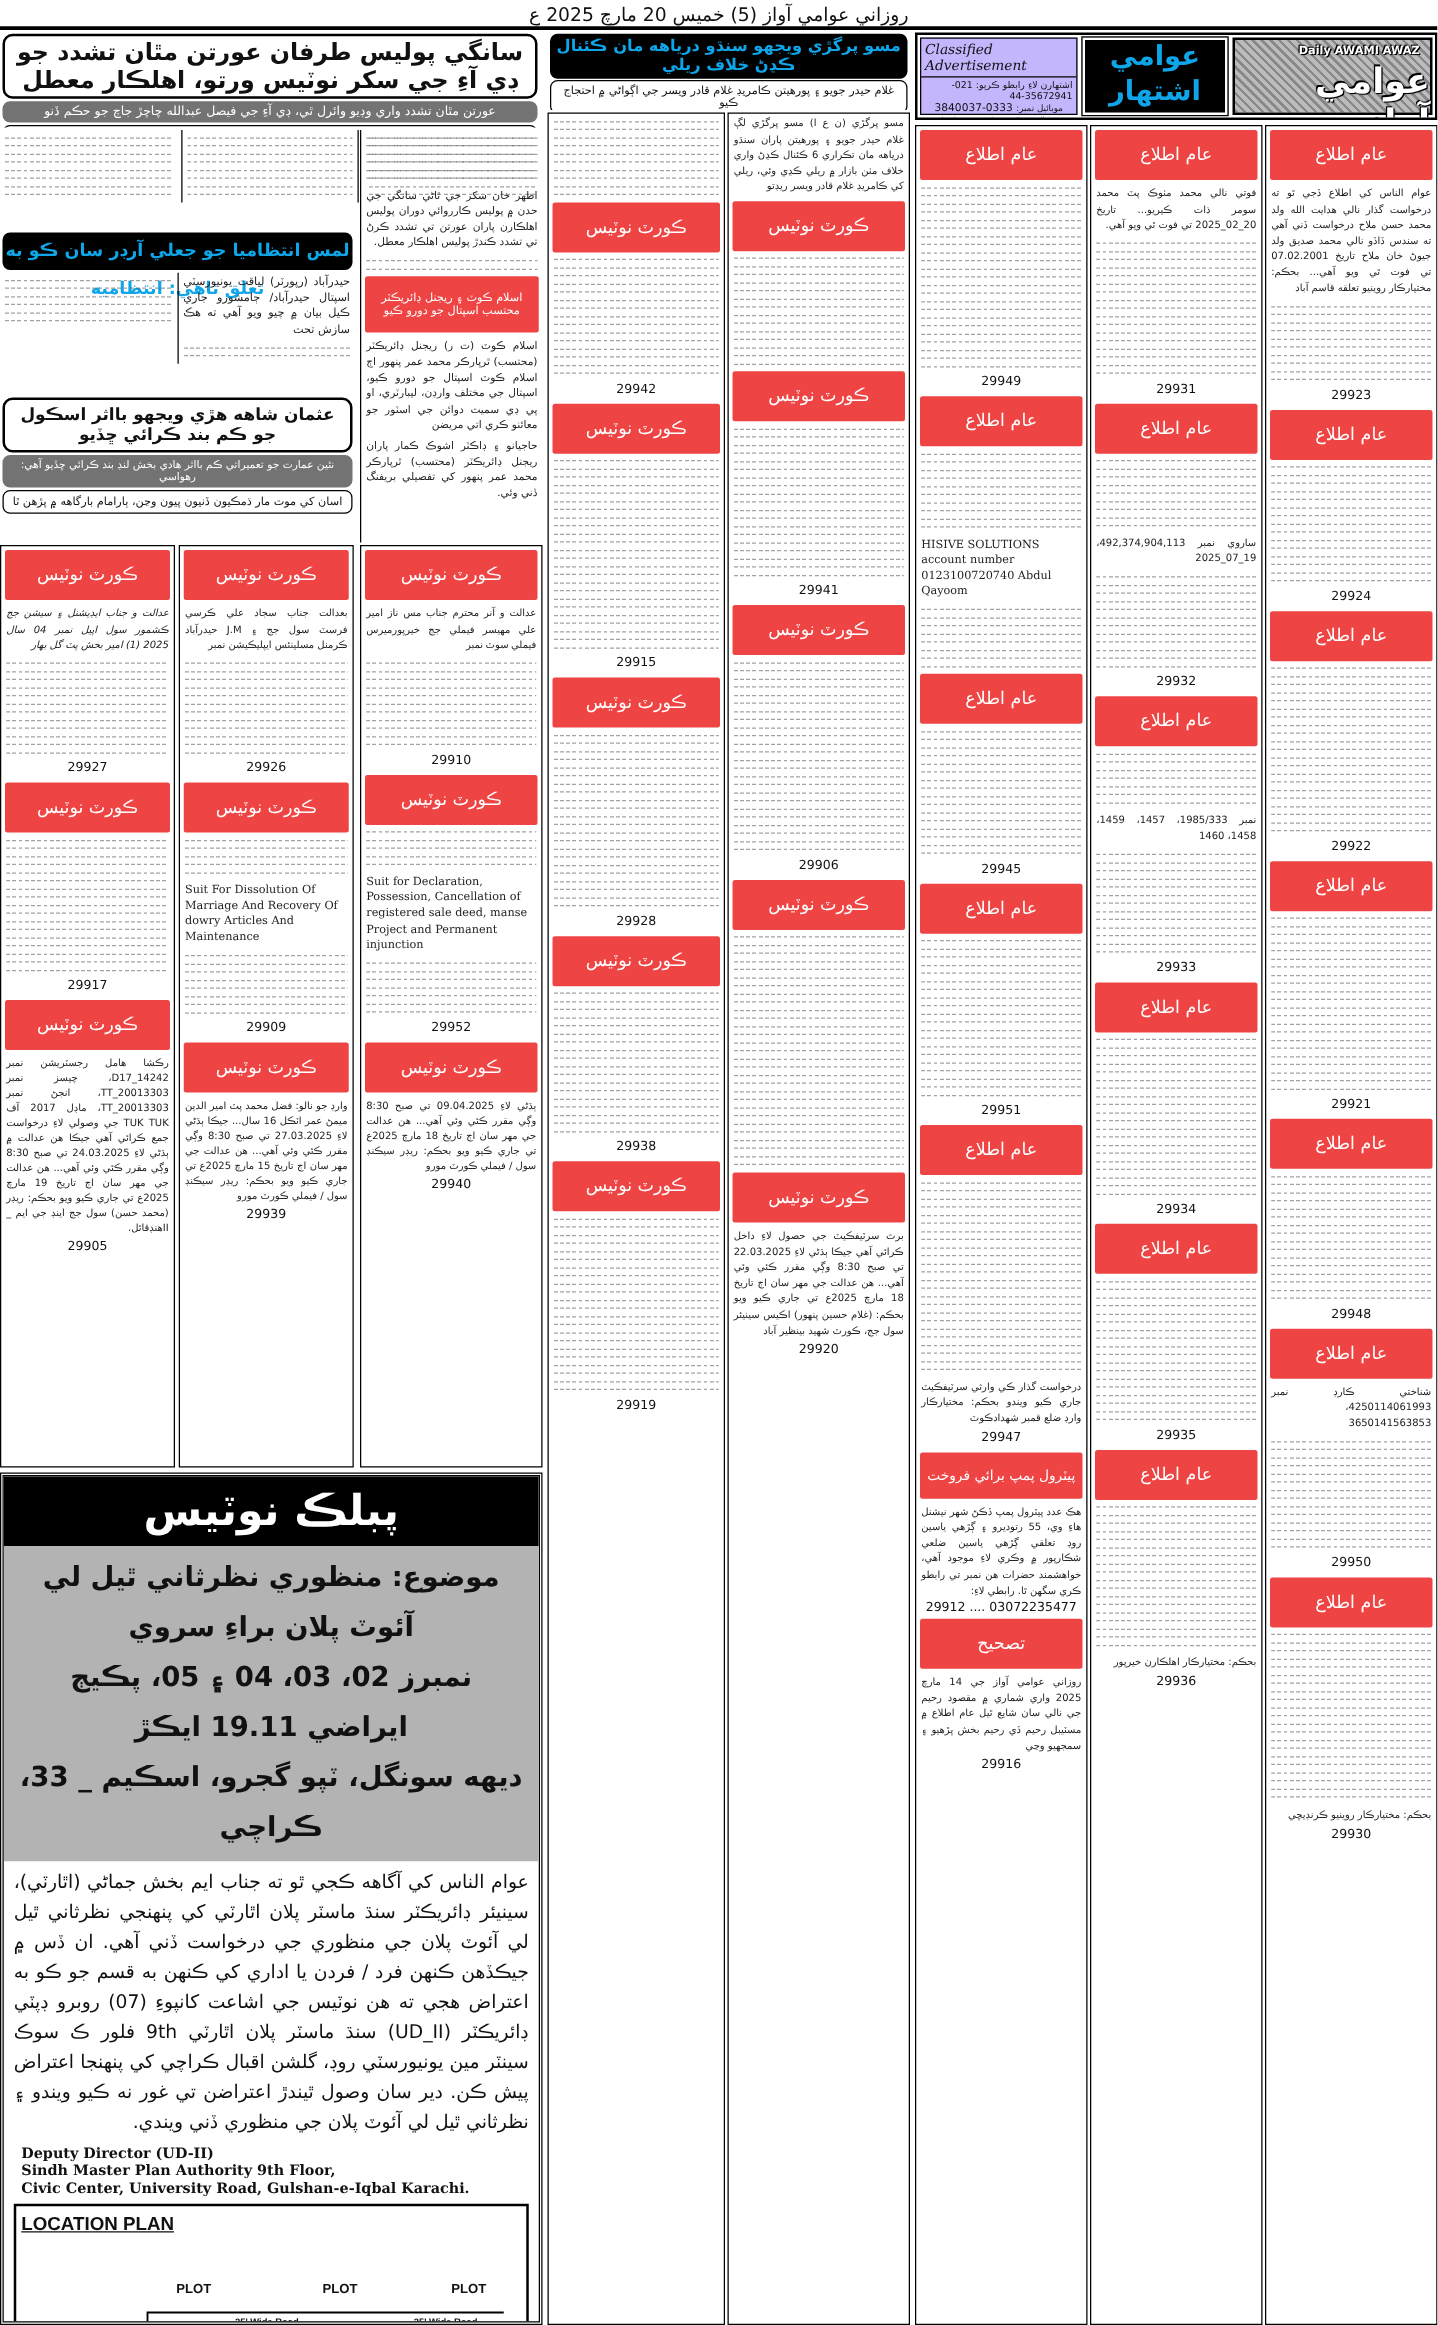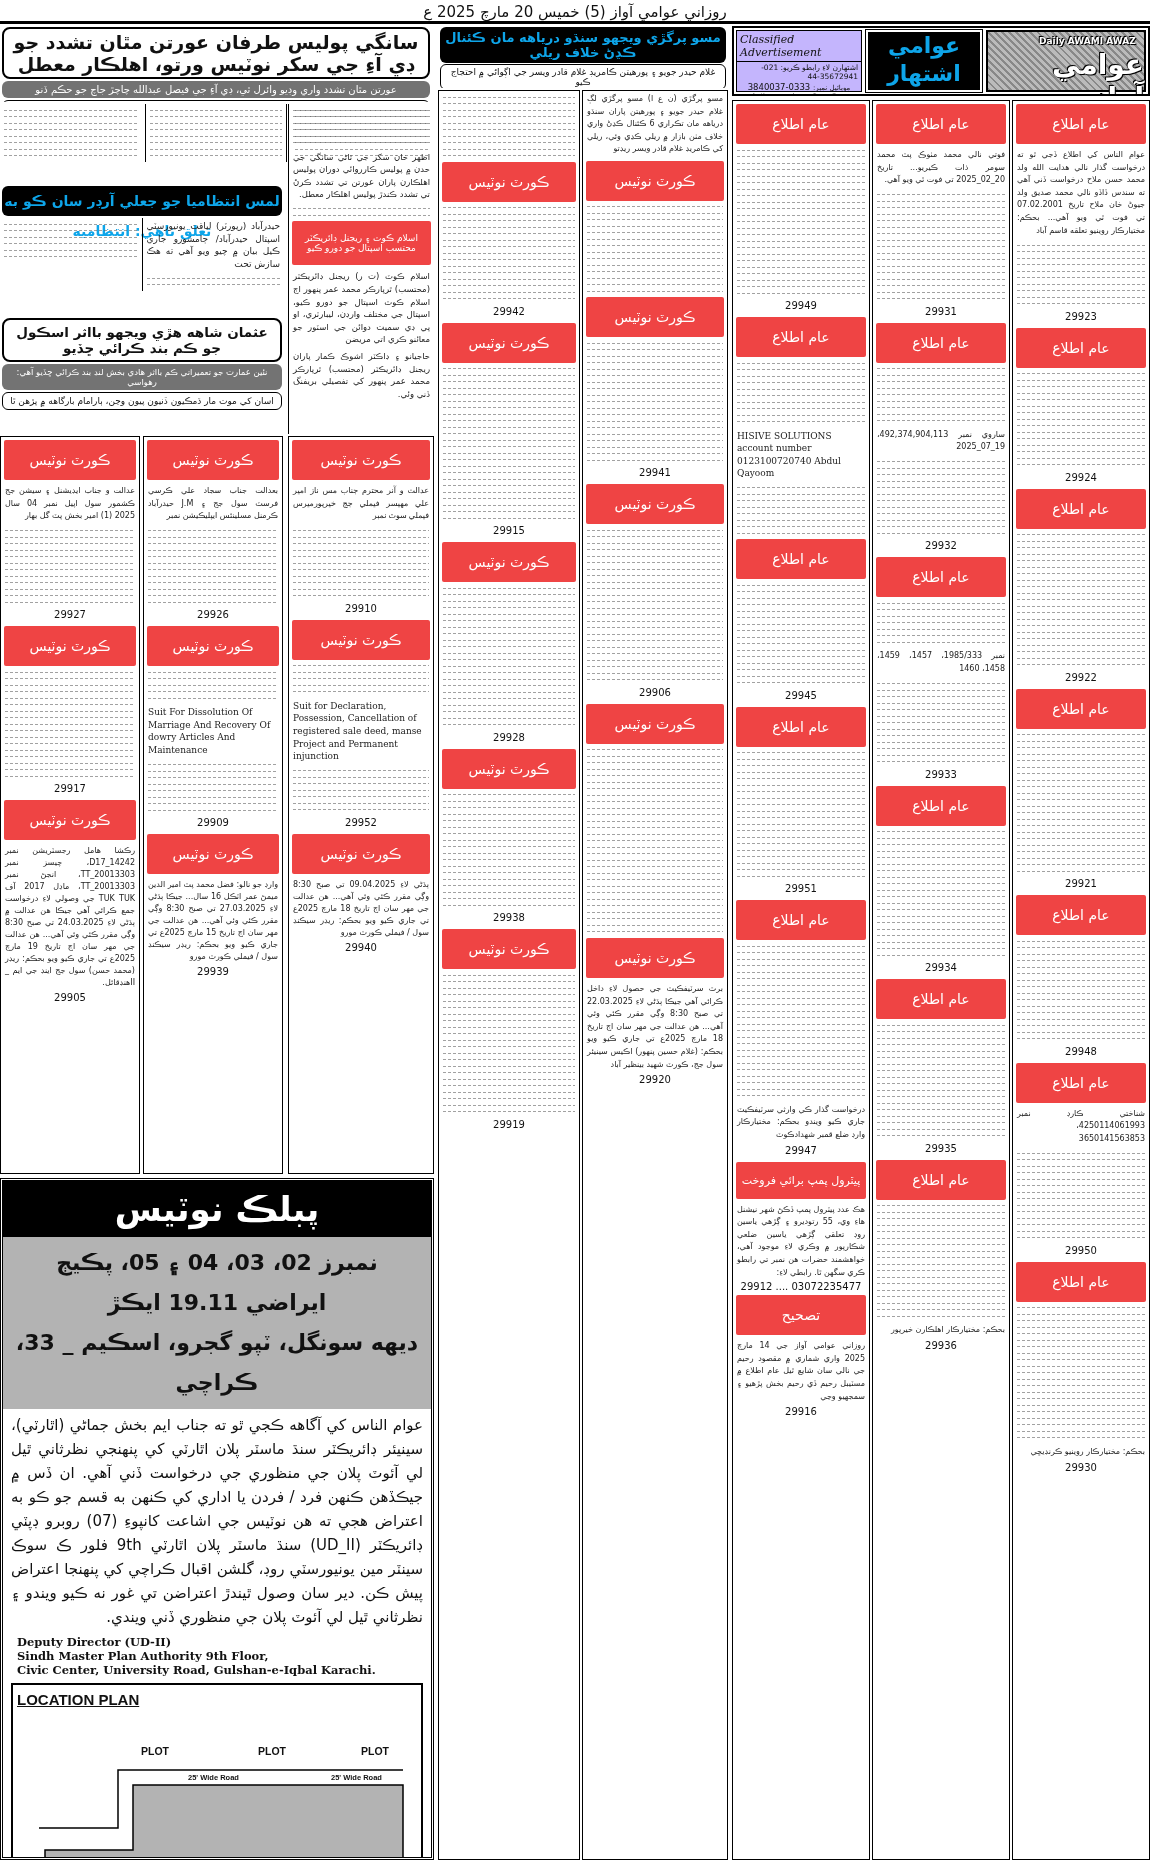--- a/index.html
+++ b/index.html
@@ -114,21 +114,21 @@
     <div class="txt" style="font-size:8.5px;">اظهر خان سکر جي ٿاڻي سانگي جي حدن ۾ پوليس ڪارروائي دوران پوليس اهلڪارن پاران عورتن تي تشدد ڪرڻ تي تشدد ڪندڙ پوليس اهلڪار معطل.</div>
     <div class="filler-line"></div>
       <div class="filler-line"></div>
     <div class="head-black small" style="font-size:9px;">اسلام ڪوٽ ۽ ريجنل ڊائريڪٽر محتسب اسپتال جو دورو ڪيو</div>
     <div class="txt" style="font-size:8.5px;">اسلام ڪوٽ (ت ر) ريجنل ڊائريڪٽر (محتسب) ٿرپارڪر محمد عمر پنهور اڄ اسلام ڪوٽ اسپتال جو دورو ڪيو، اسپتال جي مختلف وارڊن، ليبارٽري، او پي ڊي سميت دوائن جي اسٽور جو معائنو ڪري اتي مريضن</div>
     <div class="txt" style="font-size:8.5px;">حاجيانو ۽ ڊاڪٽر اشوڪ ڪمار پاران ريجنل ڊائريڪٽر (محتسب) ٿرپارڪر محمد عمر پنهور کي تفصيلي بريفنگ ڏني وئي.</div>
   </div>
 
   <div class="col" style="left:0;top:410px;width:140px;height:738px;">
     <div class="head-black">ڪورٽ نوٽيس</div>
-    <div class="txt" style="font-size:8px;">عدالت و جناب ايڊيشنل ۽ سيشن جج ڪشمور سول اپيل نمبر 04 سال 2025 (1) امير بخش پٽ گل بهار</div>
+    <div class="txt" style="font-size:8px;font-style:italic;">عدالت و جناب ايڊيشنل ۽ سيشن جج ڪشمور سول اپيل نمبر 04 سال 2025 (1) امير بخش پٽ گل بهار</div>
     <div class="filler-line"></div>
       <div class="filler-line"></div>
       <div class="filler-line"></div>
       <div class="filler-line"></div>
       <div class="filler-line"></div>
       <div class="filler-line"></div>
       <div class="filler-line"></div>
       <div class="filler-line"></div>
       <div class="filler-line"></div>
       <div class="filler-line"></div>
@@ -227,20 +227,21 @@
       <div class="filler-line"></div>
     <div class="ref">29952</div>
     <div class="head-black">ڪورٽ نوٽيس</div>
     <div class="txt" style="font-size:8px;line-height:12px;">ٻڌڻي لاءِ 09.04.2025 تي صبح 8:30 وڳي مقرر ڪئي وئي آهي... هن عدالت جي مهر سان اڄ تاريخ 18 مارچ 2025ع تي جاري ڪيو ويو بحڪم: ريڊر سيڪنڊ سول / فيملي ڪورٽ مورو</div>
     <div class="ref">29940</div>
   </div>
 
   <div class="col" style="left:0;top:1152px;width:434px;height:682px;border:3px double #000;">
     <div class="pn-title">پبلڪ نوٽيس</div>
     <div class="pn-subject">
+      <div>موضوع: منظوري نظرثاني ٿيل لي آئوٽ پلان براءِ سروي</div>
       <div>نمبرز 02، 03، 04 ۽ 05، پڪيڄ ايراضي 19.11 ايڪڙ</div>
       <div>ديهه سونگل، ٽپو گجرو، اسڪيم _ 33، ڪراچي</div>
     </div>
     <div class="pn-body">عوام الناس کي آگاهه ڪجي ٿو ته جناب ايم بخش جماڻي (اٿارٽي)، سينيئر ڊائريڪٽر سنڌ ماسٽر پلان اٿارٽي کي پنهنجي نظرثاني ٿيل لي آئوٽ پلان جي منظوري جي درخواست ڏني آهي. ان ڏس ۾ جيڪڏهن ڪنهن فرد / فردن يا اداري کي ڪنهن به قسم جو ڪو به اعتراض هجي ته هن نوٽيس جي اشاعت کانپوءِ (07) روبرو ڊپٽي ڊائريڪٽر (UD_II) سنڌ ماسٽر پلان اٿارٽي 9th فلور ڪ سوڪ سينٽر مين يونيورسٽي روڊ، گلشن اقبال ڪراچي کي پنهنجا اعتراض پيش ڪن. دير سان وصول ٿيندڙ اعتراضن تي غور نه ڪيو ويندو ۽ نظرثاني ٿيل لي آئوٽ پلان جي منظوري ڏني ويندي.</div>
     <div class="pn-sign">
       <div>Deputy Director (UD-II)</div>
       <div>Sindh Master Plan Authority 9th Floor,</div>
       <div>Civic Center, University Road, Gulshan-e-Iqbal Karachi.</div>
     </div>
     <div class="loc">

